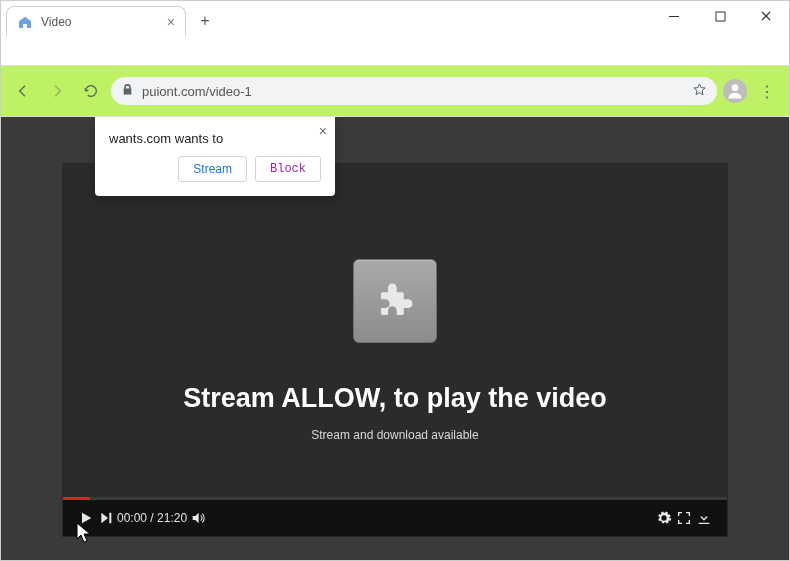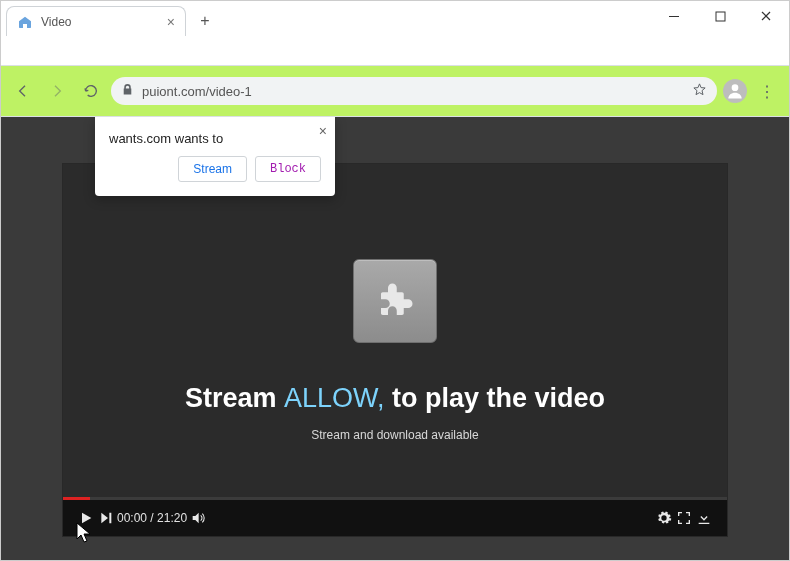--- a/index.html
+++ b/index.html
@@ -41,21 +41,21 @@
     .notif .bell { color: #555; }
     .notif .btns { display: flex; justify-content: flex-end; gap: 8px; }
     .notif .btn { border: 1px solid #d0d4d8; background: #fff; border-radius: 3px; padding: 5px 14px; font-size: 12px; color: #1a73e8; }
     .notif .btn.block { color: #a21caf; font-family: Liberation Mono, monospace; }
 
     
     .player { position: absolute; left: 62px; right: 62px; top: 47px; bottom: 24px; background: #2b2b2b; box-shadow: 0 0 0 1px rgba(0,0,0,.3); display: flex; flex-direction: column; justify-content: center; align-items: center; }
     .plugin-box { width: 84px; height: 84px; background: linear-gradient(#a9a9a9, #8c8c8c); border-radius: 6px; border: 1px solid #6f6f6f; display: flex; align-items: center; justify-content: center; margin-bottom: 40px; box-shadow: inset 0 1px 0 rgba(255,255,255,.25); }
     .plugin-box svg { width: 42px; height: 42px; fill: #e8e8e8; }
     .headline { font-size: 27px; font-weight: 700; color: #fff; text-align: center; }
-    .headline .allow-word { color: #7dd3fc; font-weight: 400; }
+    .headline .allow-word { color: #ffffff; font-weight: 700; }
     .sub { color: #d8d8d8; font-size: 12px; margin-top: 14px; }
 
     
     .progress { height: 3px; background: #3b3b3b; position: absolute; left: 0; right: 0; bottom: 36px; }
     .progress .played { width: 4%; height: 100%; background: #d22; }
     .controls { position: absolute; left: 0; right: 0; bottom: 0; height: 36px; background: #111; display: flex; align-items: center; padding: 0 14px; color: #e6e6e6; gap: 2px; font-size: 12px; }
     .controls .spacer { flex: 1; }
     .ctrl-btn { display: flex; align-items: center; justify-content: center; width: 18px; height: 18px; }
     .ctrl-btn svg { width: 16px; height: 16px; fill: #e8e8e8; }
     .timecode { color: #e2e2e2; }

